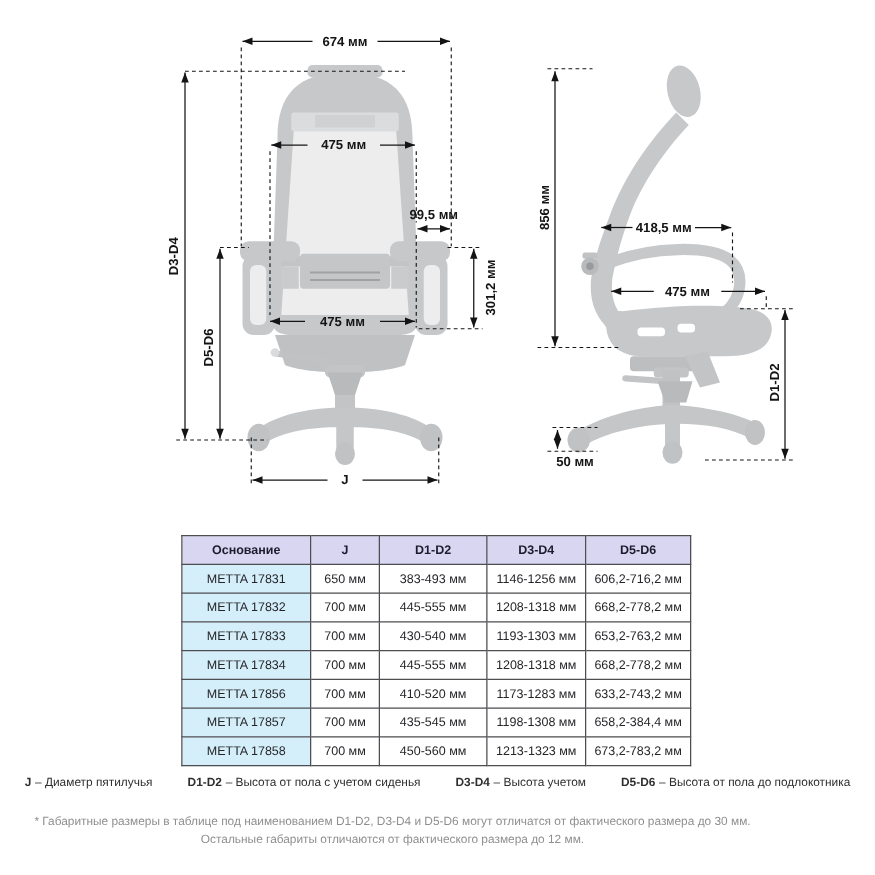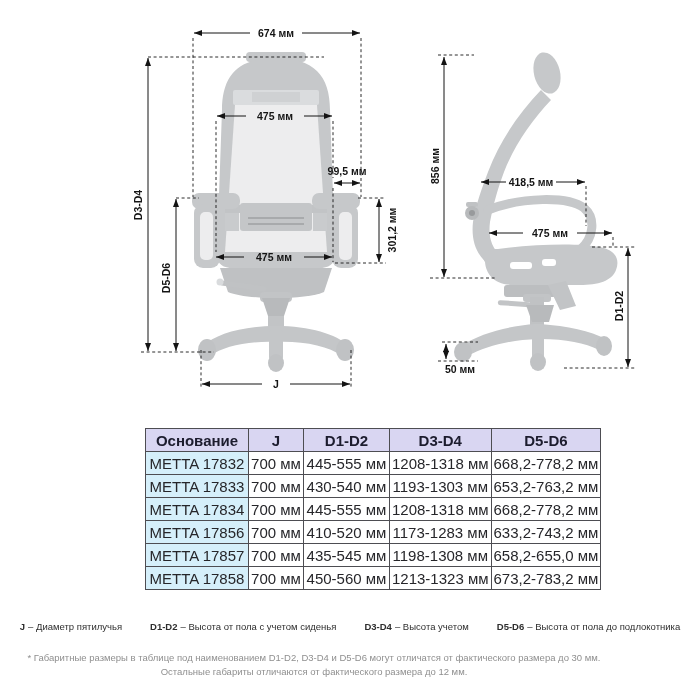--- a/index.html
+++ b/index.html
@@ -4,21 +4,21 @@
 <style>
   html,body{margin:0;padding:0;background:#fff;}
   .page{position:relative;width:700px;height:700px;background:#ffffff;overflow:hidden;
         font-family:"Liberation Sans", sans-serif;color:#222;padding-left:36px;}
   svg text{font-family:"Liberation Sans", sans-serif;}
   .dlabel{font-size:10.5px;font-weight:bold;fill:#141414;}
   .dim{stroke:#141414;stroke-width:1;fill:none;}
   .ext{stroke:#141414;stroke-width:0.9;fill:none;stroke-dasharray:3 2.6;}
   .spec-table{position:absolute;left:145px;top:428px;border-collapse:collapse;table-layout:fixed;}
   .spec-table th,.spec-table td{border:1px solid #4d4d52;height:22px;padding:0 2px;
-        text-align:center;vertical-align:middle;font-size:15px;white-space:nowrap;}
+        text-align:center;vertical-align:middle;font-size:10px;white-space:nowrap;}
   .spec-table th{background:#d9d6f2;font-weight:bold;color:#1c1c2e;}
   .spec-table td{background:#ffffff;color:#26262a;}
   .spec-table td.name{background:#d5effa;}
   .legend{position:absolute;left:0;top:621px;width:700px;display:flex;justify-content:center;
         gap:28px;font-size:9.5px;color:#2e2e2e;}
   .legend .item{white-space:nowrap;}
   .legend .key{font-weight:bold;margin-right:3px;}
   .footnote{position:absolute;left:0;top:651px;width:628px;text-align:center;
         font-size:9.5px;color:#8f8f8f;line-height:1.5;}
 </style>
@@ -177,20 +177,27 @@
       <tr>
         <th>Основание</th>
         <th>J</th>
         <th>D1-D2</th>
         <th>D3-D4</th>
         <th>D5-D6</th>
       </tr>
     </thead>
     <tbody>
       <tr>
+        <td class="name">METTA 17831</td>
+        <td>650 мм</td>
+        <td>383-493 мм</td>
+        <td>1146-1256 мм</td>
+        <td>606,2-716,2 мм</td>
+      </tr>
+      <tr>
         <td class="name">METTA 17832</td>
         <td>700 мм</td>
         <td>445-555 мм</td>
         <td>1208-1318 мм</td>
         <td>668,2-778,2 мм</td>
       </tr>
       <tr>
         <td class="name">METTA 17833</td>
         <td>700 мм</td>
         <td>430-540 мм</td>
@@ -209,21 +216,21 @@
         <td>700 мм</td>
         <td>410-520 мм</td>
         <td>1173-1283 мм</td>
         <td>633,2-743,2 мм</td>
       </tr>
       <tr>
         <td class="name">METTA 17857</td>
         <td>700 мм</td>
         <td>435-545 мм</td>
         <td>1198-1308 мм</td>
-        <td>658,2-655,0 мм</td>
+        <td>658,2-384,4 мм</td>
       </tr>
       <tr>
         <td class="name">METTA 17858</td>
         <td>700 мм</td>
         <td>450-560 мм</td>
         <td>1213-1323 мм</td>
         <td>673,2-783,2 мм</td>
       </tr>
     </tbody>
   </table>

